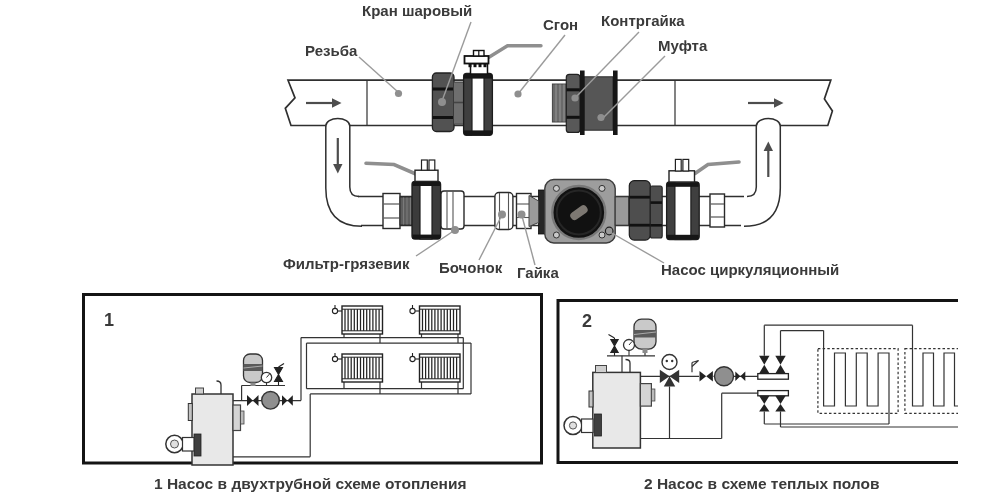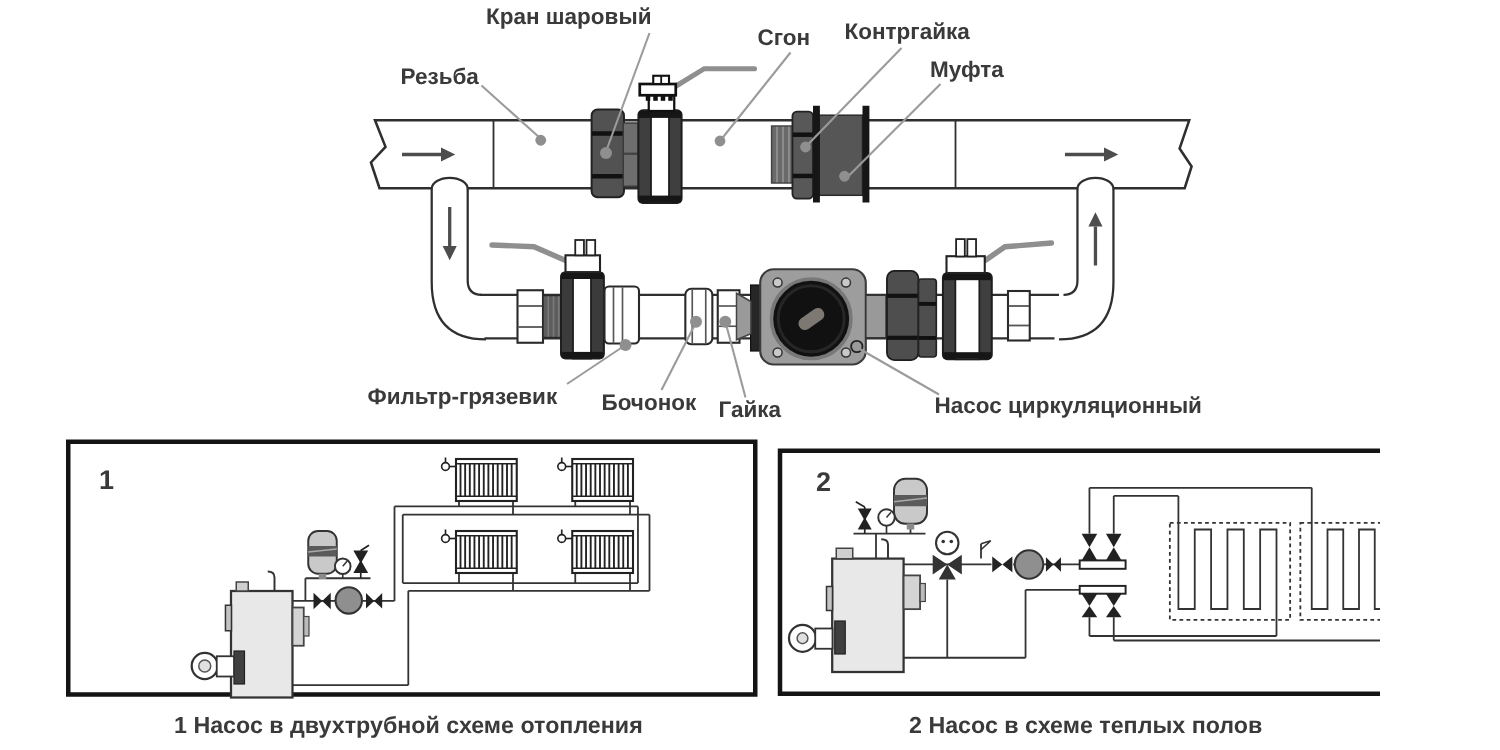--- a/index.html
+++ b/index.html
@@ -1,17 +1,17 @@
 <!DOCTYPE html>
 <html><head>
 <meta charset="utf-8">
 <style>
   html,body{margin:0;padding:0;background:#ffffff;}
   #stage{position:relative;width:920px;height:500px;background:#fff;overflow:hidden;
-         font-family:"Liberation Sans",sans-serif;}
+         font-family:"Liberation Sans",sans-serif;margin-left:38px;}
   svg{position:absolute;left:0;top:0;}
   text{font-family:"Liberation Sans",sans-serif;font-weight:bold;fill:#3a3a3a;}
 </style>
 </head>
 <body>
 <div id="stage">
 <svg width="1000" height="500" viewBox="0 0 1000 500">
 
   <g id="mainpipe">
     <path d="M250,80.2 H792.8 L786.4,99 L794.4,111 L789.8,125.5 H253 L247.3,108.3 L257,97.9 Z" fill="#fff" stroke="#2f2f2f" stroke-width="1.7" stroke-linejoin="miter"></path>

